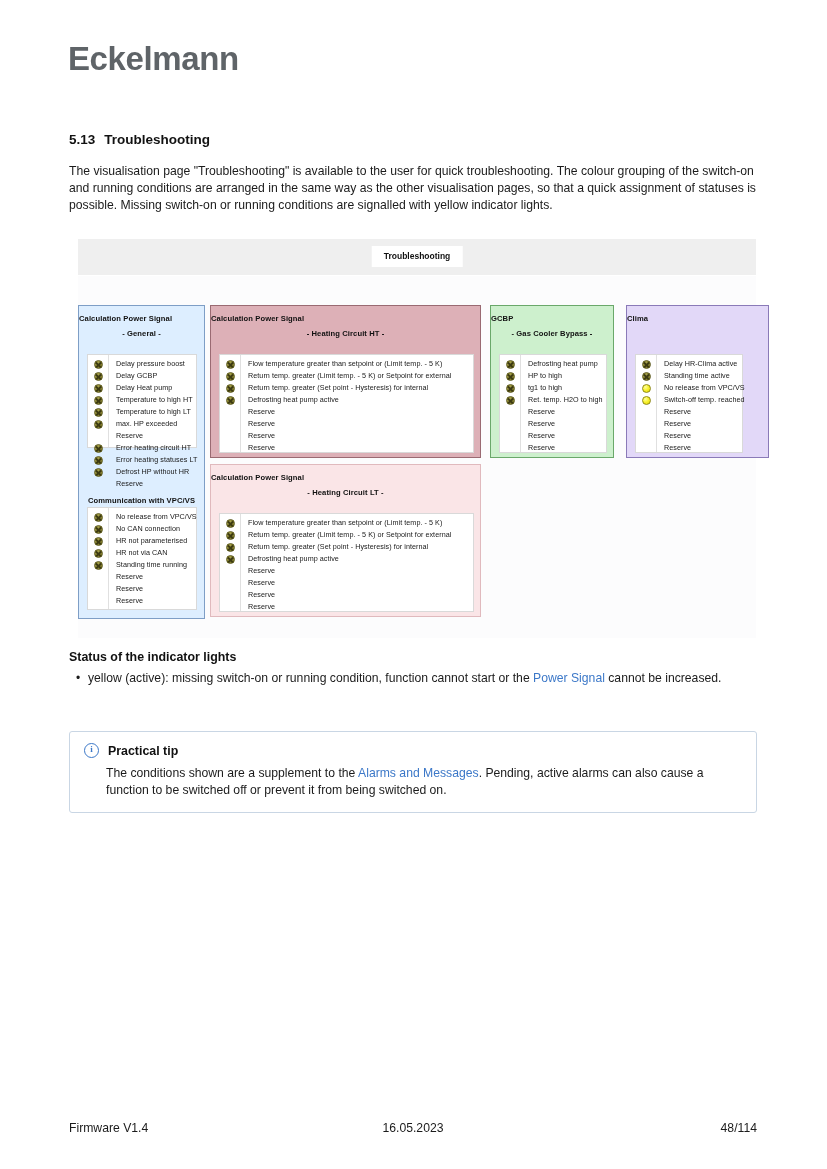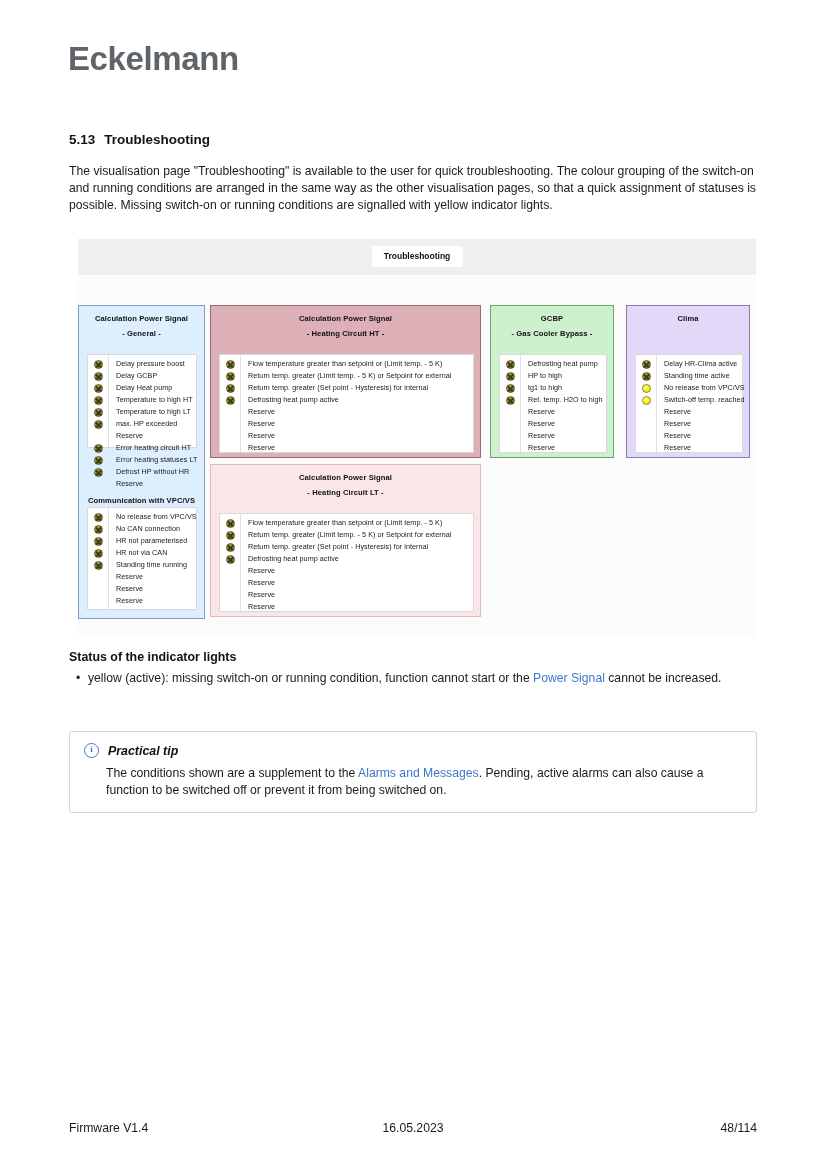--- a/index.html
+++ b/index.html
@@ -121,21 +121,20 @@
     background: #fcfcfd;
   }
 
   
   .panel {
     position: absolute;
     box-sizing: border-box;
     border: 1px solid rgba(0,0,0,0.35);
   }
   .panel-title {
-    text-align: center;
     font-size: 7.6px;
     font-weight: bold;
     color: #111;
     padding-top: 7px;
     line-height: 11px;
     letter-spacing: 0.1px;
   }
   .panel-sub {
     text-align: center;
     font-size: 7.6px;
@@ -269,21 +268,20 @@
     font-weight: bold;
     line-height: 11px;
     text-align: center;
     font-family: "Liberation Serif", serif;
     flex: 0 0 13px;
   }
   .tip-title {
     font-size: 12.4px;
     font-weight: bold;
     color: #111;
-    font-style: italic;
   }
   .tip-body {
     font-size: 12.2px;
     line-height: 16.8px;
     color: #1b1b1b;
     padding-left: 22px;
   }
 
   
   .footer {
@@ -532,21 +530,21 @@
               <div class="label-row">HP to high</div>
               <div class="label-row">tg1 to high</div>
               <div class="label-row">Ret. temp. H2O to high</div>
               <div class="label-row">Reserve</div>
               <div class="label-row">Reserve</div>
               <div class="label-row">Reserve</div>
               <div class="label-row">Reserve</div>
             </div>
           </div>
         </div>
-        <div class="panel" style="left: 548px; top: 2px; width: 124px; height: 153px; background: rgb(226, 216, 248); border-color: rgb(138, 122, 184);">
+        <div class="panel" style="left: 548px; top: 2px; width: 143px; height: 153px; background: rgb(226, 216, 248); border-color: rgb(138, 122, 184);">
           <div class="panel-title">Clima</div>
           <div class="panel-inner" style="left: 8px; top: 48px; width: 108px; height: 99px;">
             <div class="lamp-col">
               <div class="lamp-row">
                 <span class="lamp inactive"></span>
               </div>
               <div class="lamp-row">
                 <span class="lamp inactive"></span>
               </div>
               <div class="lamp-row">

